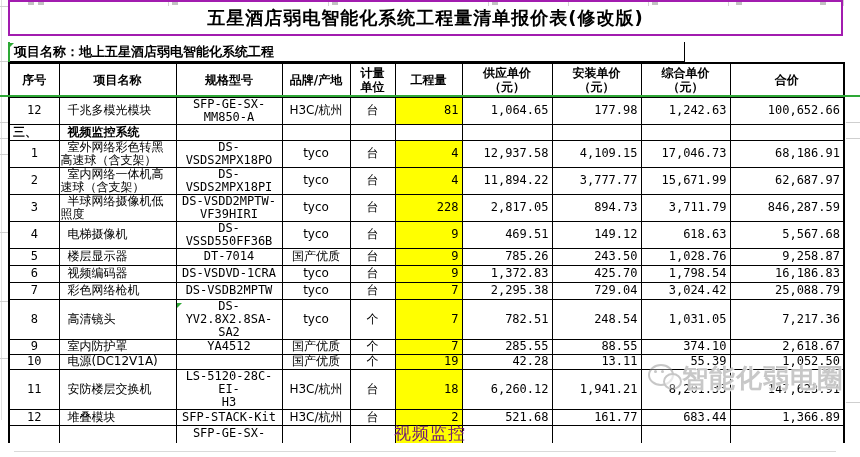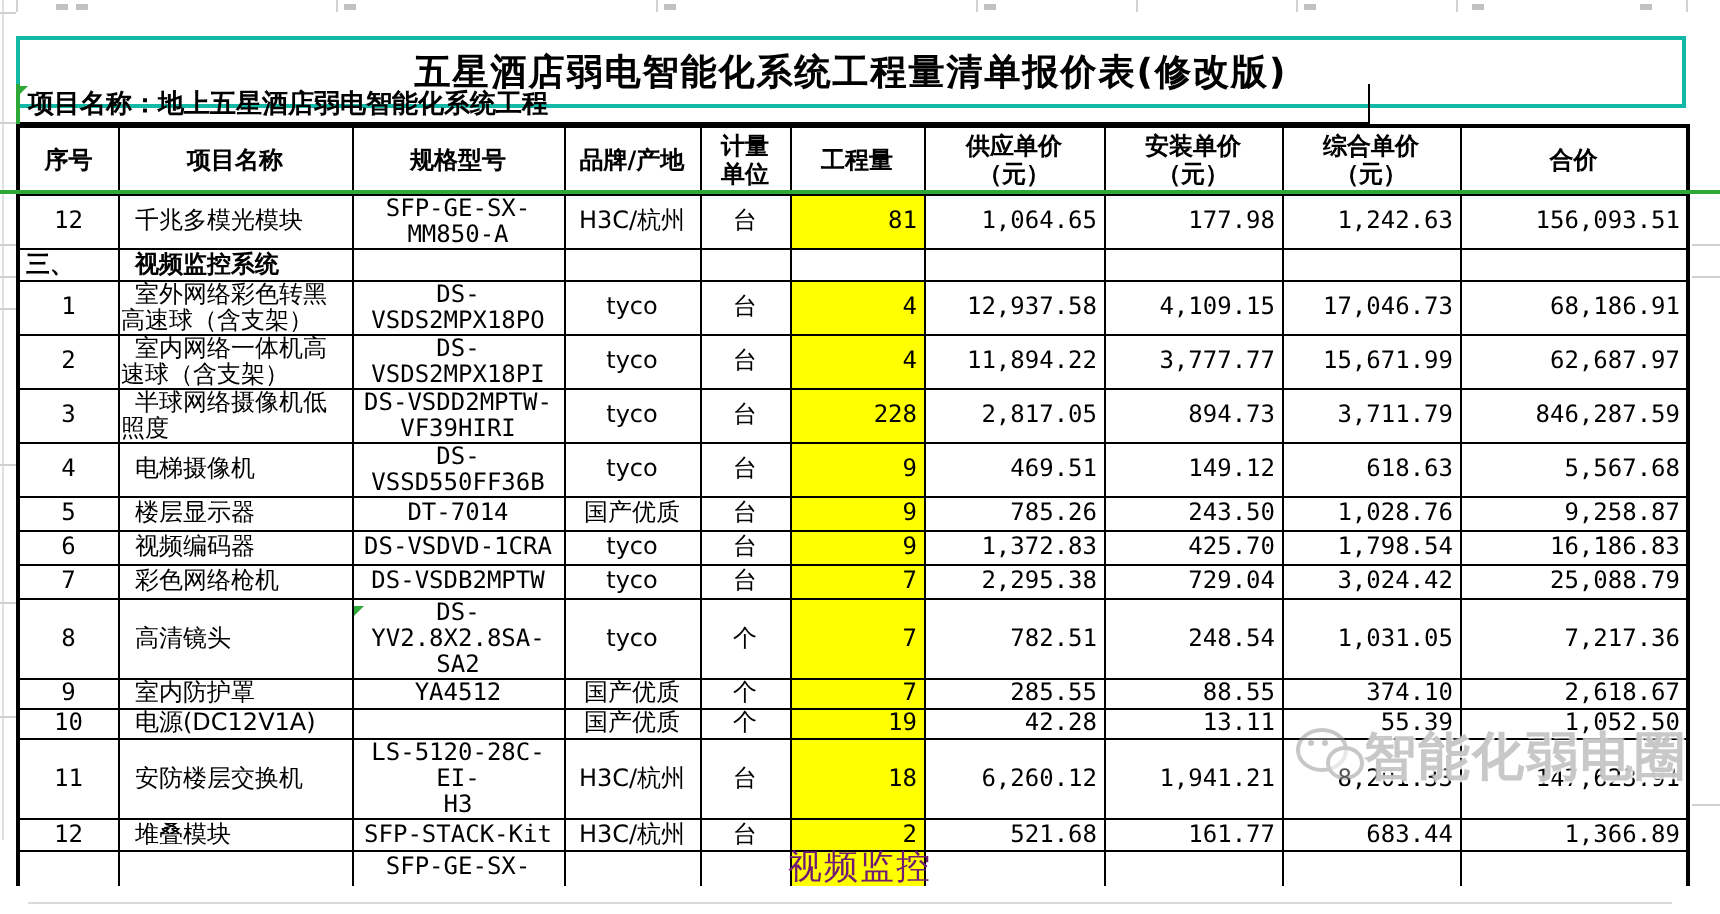--- a/index.html
+++ b/index.html
@@ -9,21 +9,21 @@
   
   .topstrip{position:absolute;left:0;top:0;width:860px;height:6px;}
   .vtick{position:absolute;top:0;width:1px;height:6px;background:#d2d2d2;}
   .hmark{position:absolute;top:2px;width:6px;height:3px;background:#a8a8a8;opacity:.7;}
 
   
   .lmargin{position:absolute;left:1px;top:0;width:1px;height:420px;background:#e0e0e0;}
   .tick{position:absolute;height:1px;background:#cfcfcf;}
 
   
-  .titlebox{position:absolute;left:8px;top:18px;width:835px;height:36px;border:2px solid #14b8a6;
+  .titlebox{position:absolute;left:8px;top:0;width:835px;height:36px;border:2px solid #a21caf;
             box-sizing:border-box;display:flex;align-items:center;justify-content:center;}
   .titlebox span{font-size:18px;font-weight:bold;letter-spacing:1px;}
 
   
   .projrow{position:absolute;left:8px;top:42px;width:677px;height:20px;border:1px solid #000;
            border-top:none;box-sizing:border-box;display:flex;align-items:center;}
   .projname{flex:1;font-size:13px;font-weight:bold;padding-left:5px;white-space:nowrap;overflow:hidden;}
   .attach{width:114px;border-left:1px solid #000;height:100%;display:flex;align-items:center;
           justify-content:center;font-size:13px;font-weight:bold;}
   .proj-green{position:absolute;left:8px;top:42px;width:2px;height:20px;background:#2ea836;}
@@ -148,21 +148,21 @@
       <td class="c num">12</td>
       <td class="nm">千兆多模光模块</td>
       <td class="spec prewrap">SFP-GE-SX-
 MM850-A</td>
       <td class="c">H3C/杭州</td>
       <td class="c">台</td>
       <td class="r num qty">81</td>
       <td class="r num">1,064.65</td>
       <td class="r num">177.98</td>
       <td class="r num">1,242.63</td>
-      <td class="r num">156,093.51</td>
+      <td class="r num">100,652.66</td>
     </tr>
 
 
     <tr style="height:16px">
       <td class="b" style="text-align:left;padding-left:3px">三、</td>
       <td class="nm b">视频监控系统</td>
       <td></td>
       <td></td>
       <td></td>
       <td></td>

